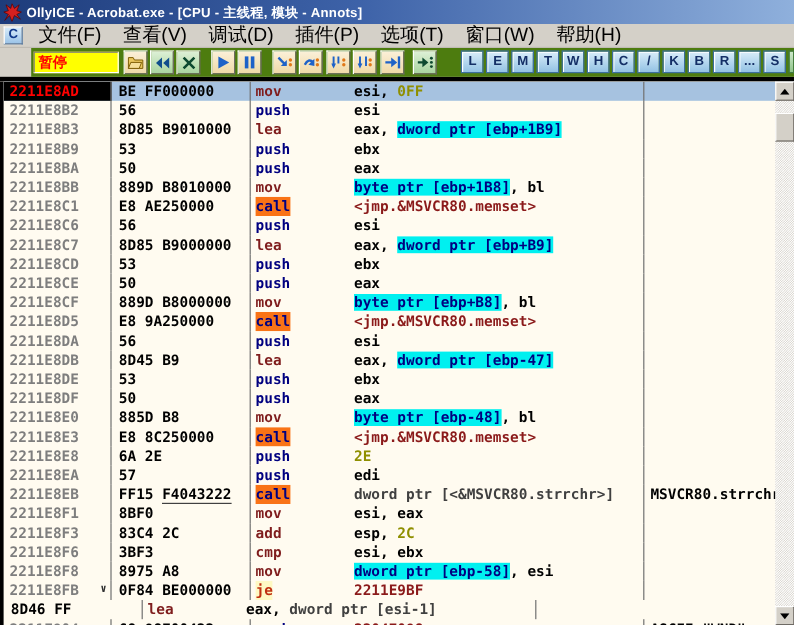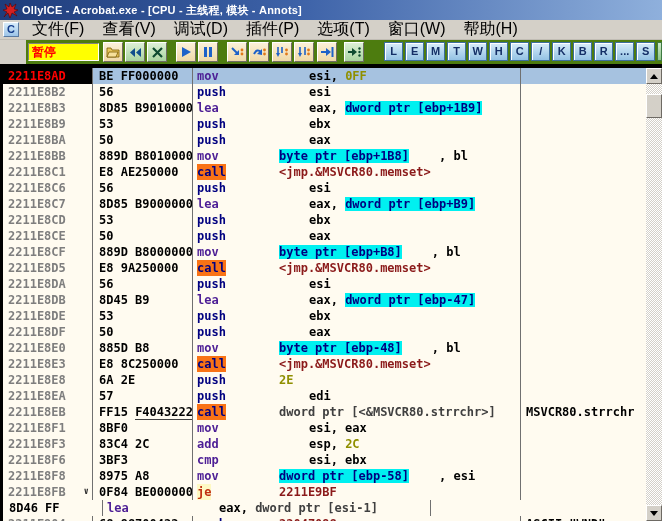--- a/index.html
+++ b/index.html
@@ -42,32 +42,32 @@
 
   
   .disasm { position:relative; height:453px; background:#FFFBF0; border-left:3px solid #000;
             overflow:hidden; font-family:"DejaVu Sans Mono",monospace; font-weight:bold; font-size:12px; }
   .drow { display:flex; height:16px; line-height:16px; white-space:nowrap; position:relative; }
   .drow.sel { background:#A6C2E0; }
   .c-addr { width:90px; flex:0 0 auto; padding-left:5px; color:#7E7E7E;
             border-right:1px solid #707070; position:relative; overflow:hidden; }
   .drow.sel .c-addr { background:#000000; color:#FF0000; }
   .jarrow { position:absolute; right:3px; top:-1px; color:#303030; font-size:9px; }
-  .c-hex  { width:100px; flex:0 0 auto; padding:0 5px 0 6px; color:#000;
+  .c-hex  { width:116px; flex:0 0 auto; padding:0 5px 0 6px; color:#000;
             border-right:1px solid #707070; overflow:hidden; }
   .c-hex .u { border-bottom:1px solid #404040; }
   .c-code { width:328px; flex:0 0 auto; display:flex; border-right:1px solid #707070; overflow:hidden; }
   .mn { width:86px; flex:0 0 auto; padding-left:4px; }
   .mn span { display:inline-block; }
-  .mn.black span { color:#4c1d95; }
+  .mn.black span { color:#7f1d1d; }
   .mn.navy  span { color:#000080; }
   .mn.call  span { color:#000080; background:#f97316; }
   .mn.je    span { color:#C03010; background:#fef9c3; }
   .op { flex:1; overflow:hidden; }
-  .seg-plain  { color:#000000;margin-left:30px; }
+  .seg-plain  { color:#000000; }
   .seg-mem    { color:#000080; background:#00F0F0; }
   .seg-navy   { color:#404040; }
   .seg-const  { color:#8F8F00; }
   .seg-target { color:#8B1A1A; }
   .c-cmt { flex:1; padding-left:5px; color:#000; overflow:hidden; }
 
   
   .vscroll { position:absolute; top:0; right:0; width:16px; height:453px;
              background-image:
                linear-gradient(45deg,#D4D0C8 25%,transparent 25%,transparent 75%,#D4D0C8 75%),

